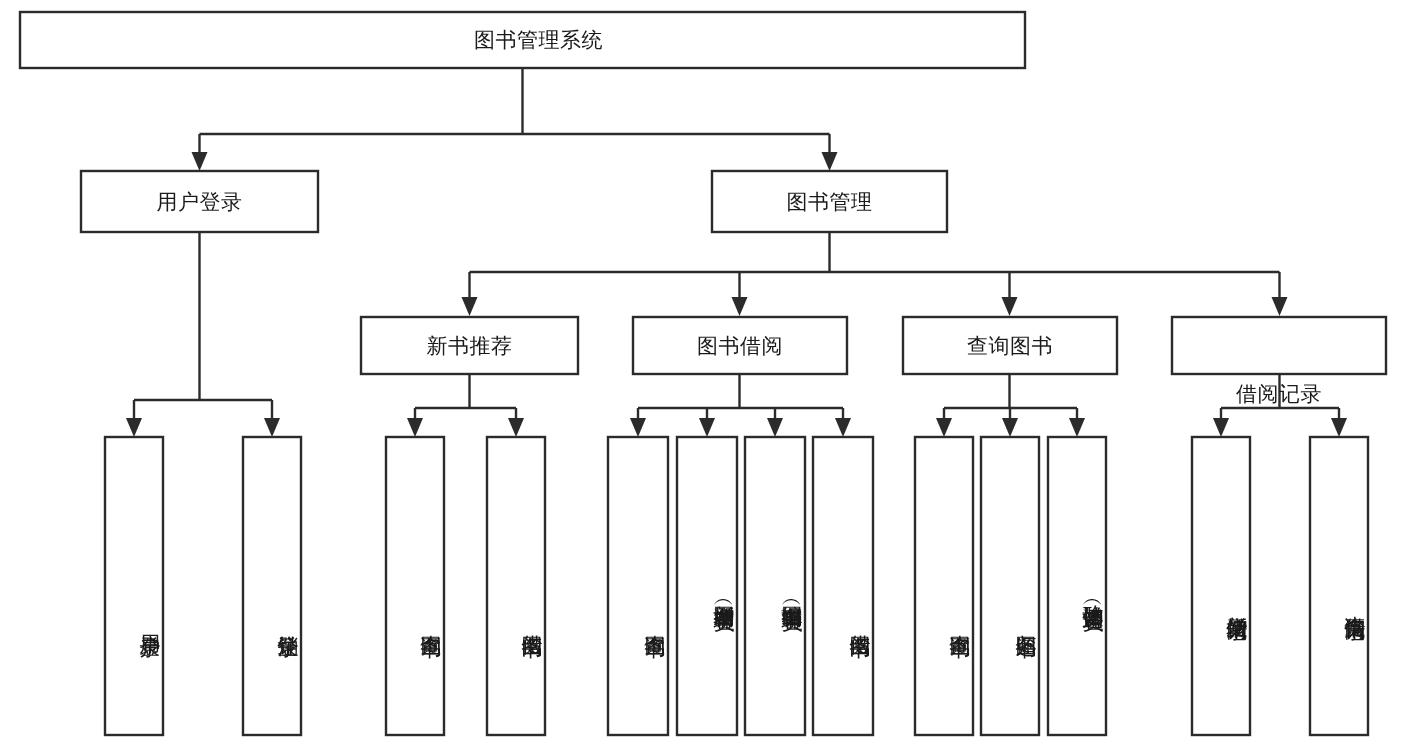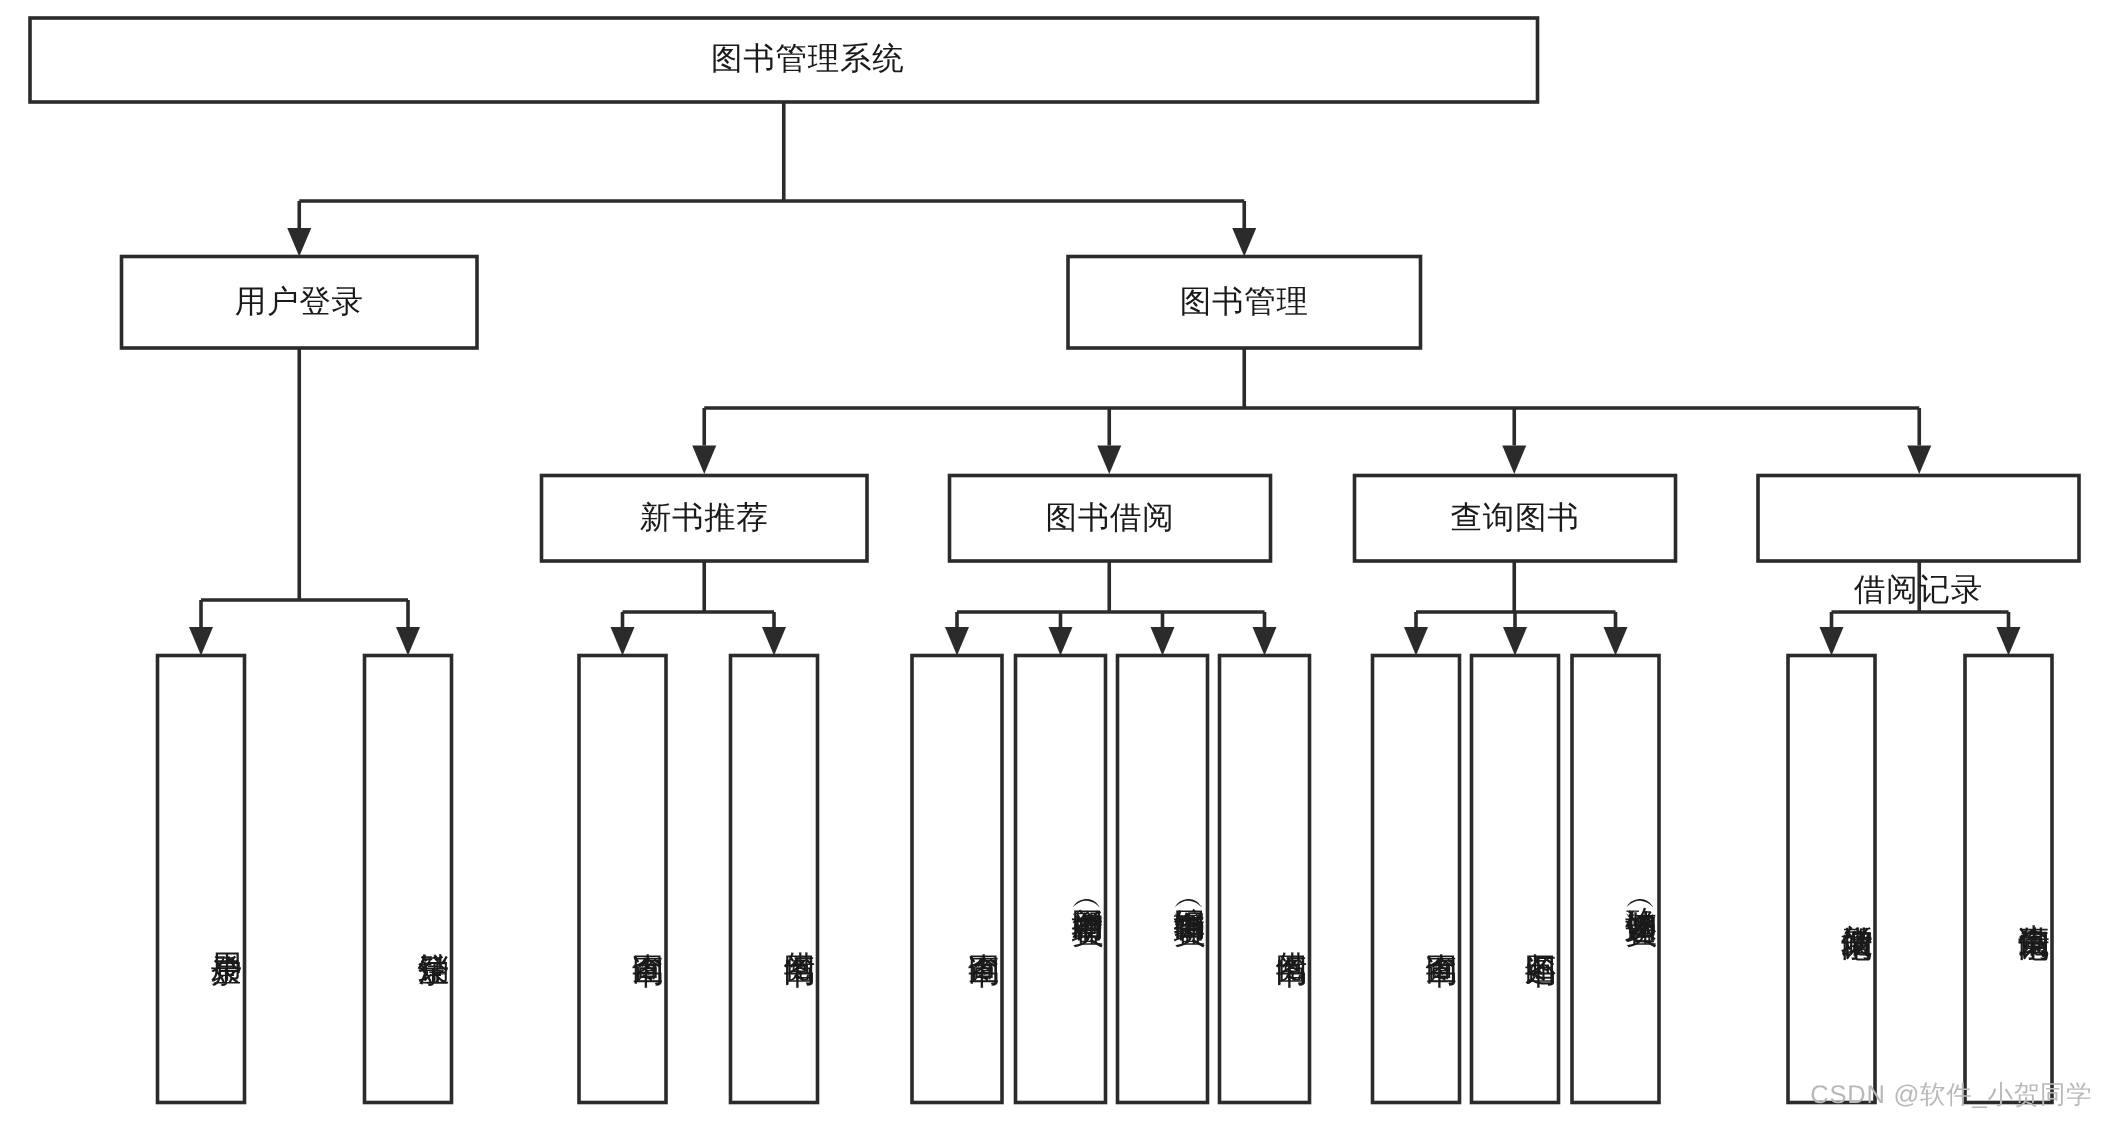--- a/index.html
+++ b/index.html
@@ -227,15 +227,14 @@
   <div class="node-label-v" style="left:915px; top:505px; width:58px; height:230px;">查询图书</div>
 
   <div class="node-label-v" style="left:981px; top:505px; width:58px; height:230px;">归还图书</div>
 
   <div class="node-label-v pad-top" style="left:1048px; top:441px; width:58px; height:294px;">确认归还（管理员）</div>
 
   <div class="node-label-v" style="left:1192px; top:468px; width:58px; height:267px;">新增借阅记录</div>
 
   <div class="node-label-v" style="left:1310px; top:468px; width:58px; height:267px;">查询借阅记录</div>
 
-  <div class="watermark">CSDN @软件_小贺同学</div>
 
 </div>
 
 </body></html>

